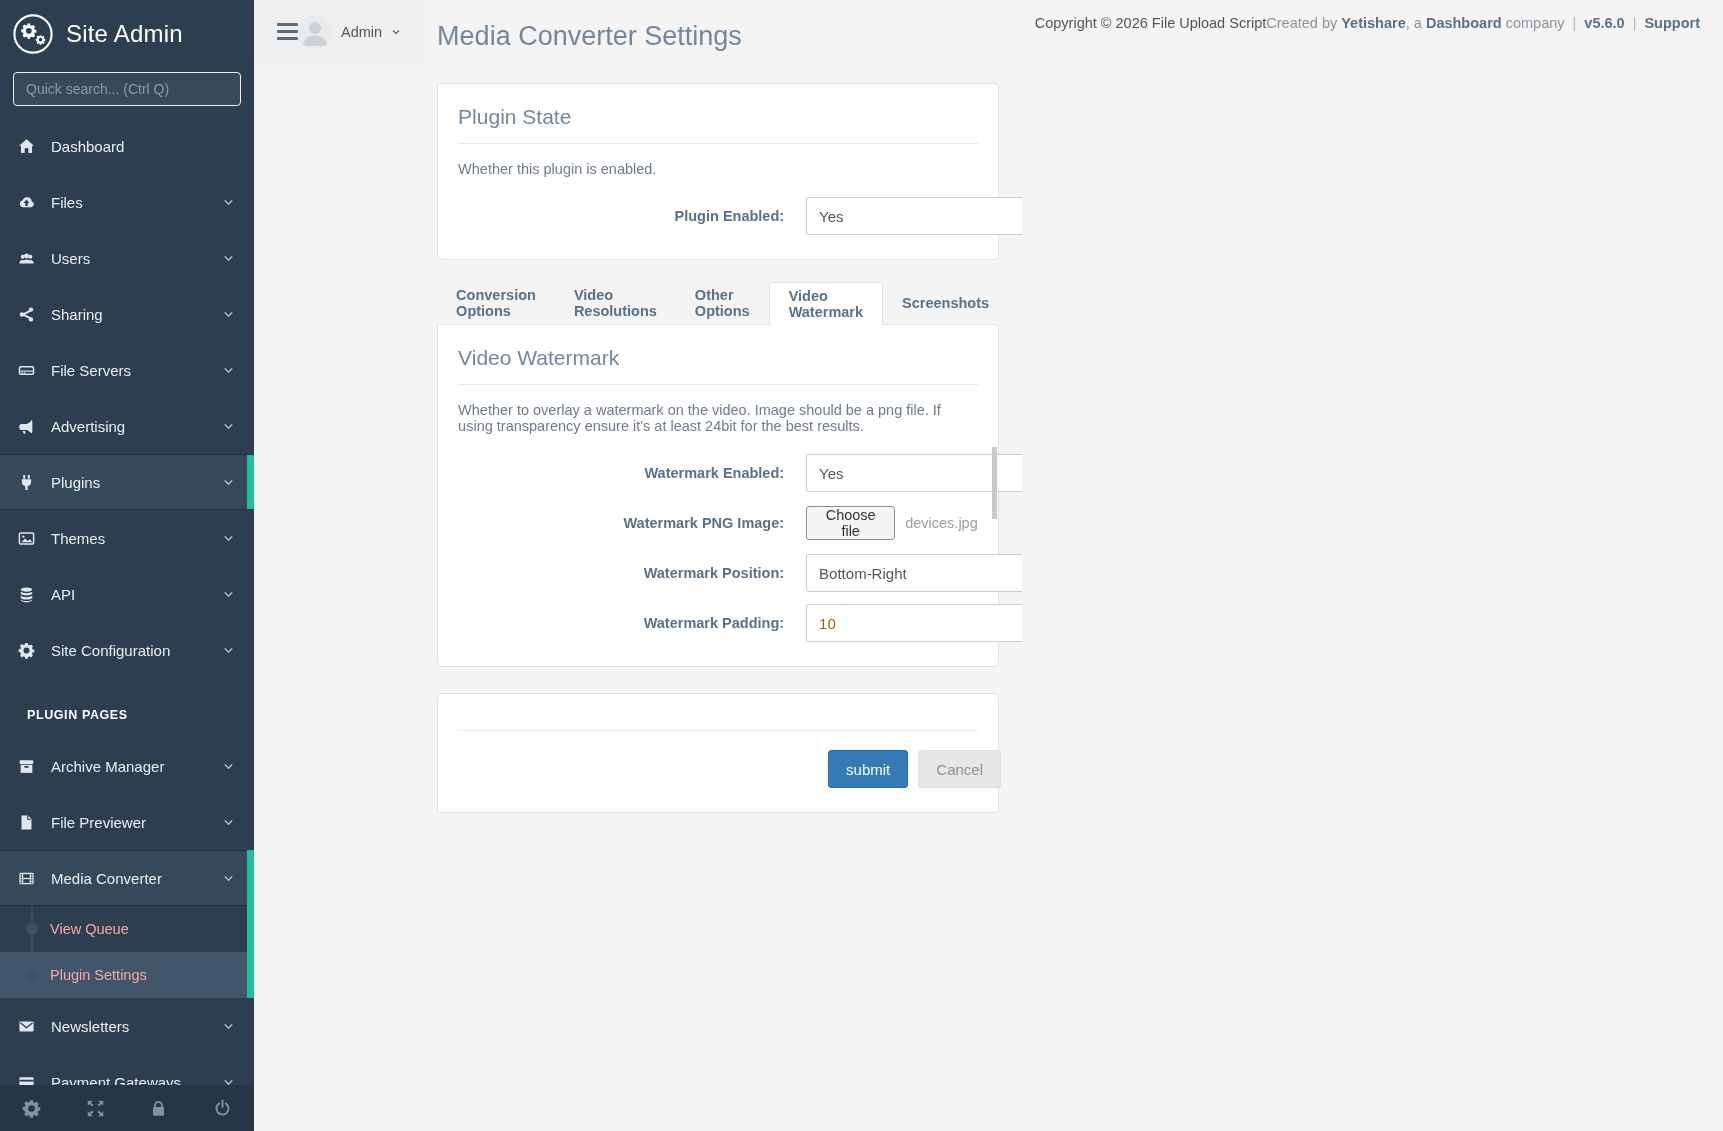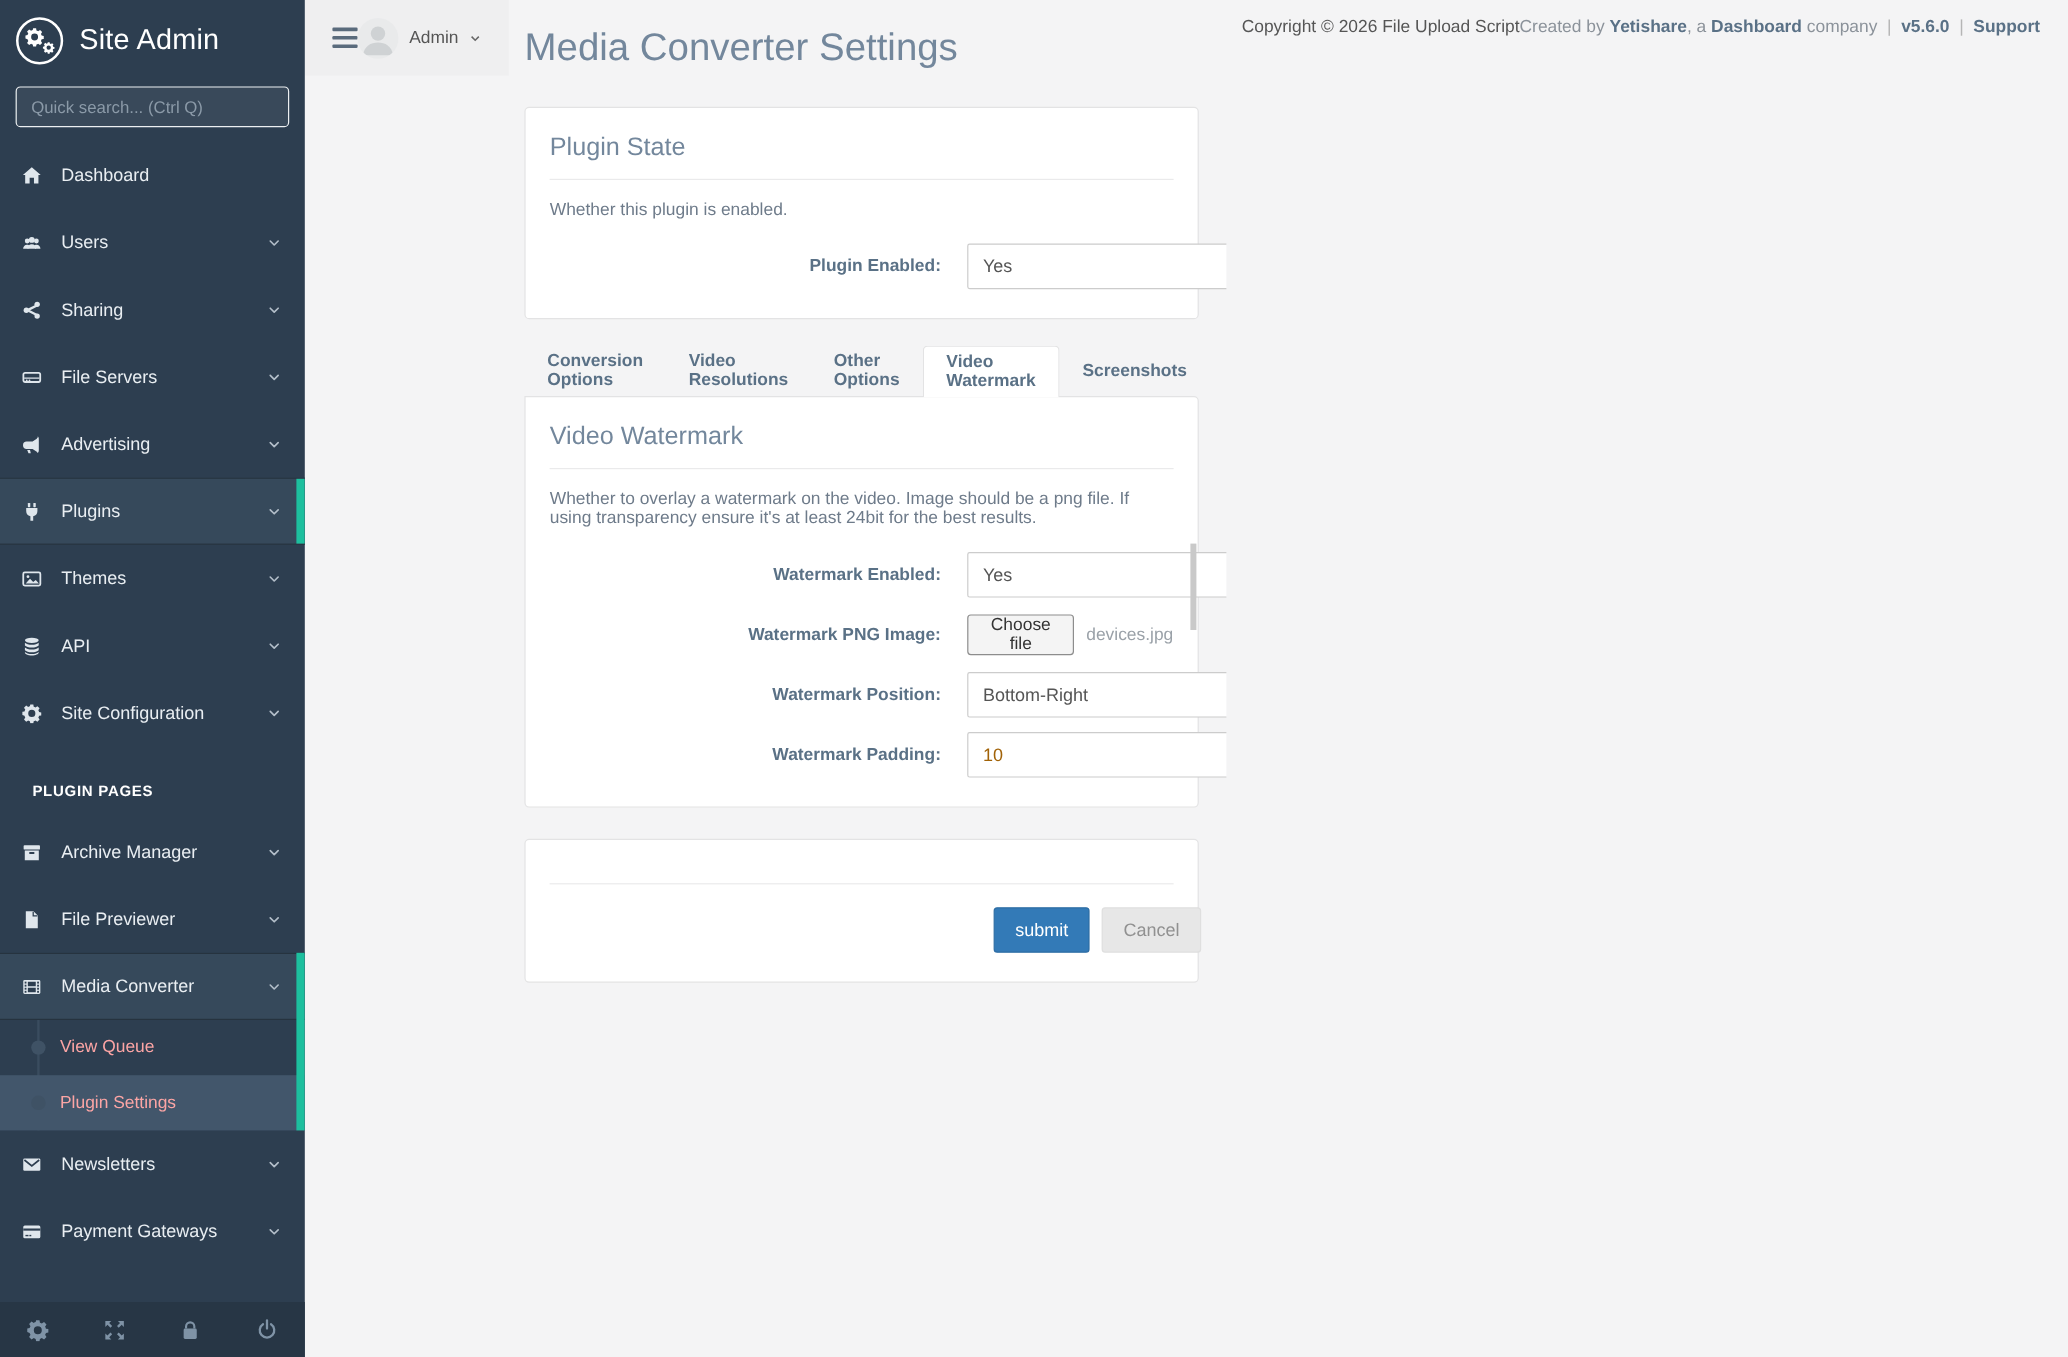--- a/index.html
+++ b/index.html
@@ -50,21 +50,21 @@
   .main{flex:1;display:flex;flex-direction:row;min-width:0}
   .topbar{height:63px;background:#efeff0;display:flex;align-items:center;padding:0 23px;flex-shrink:0}
   .hamburger{width:21px;cursor:pointer}
   .hamburger .bar{height:3px;background:#5a6b7c;border-radius:1px;margin:4px 0}
   .user-area{margin-left:auto;display:flex;align-items:center;gap:9px;cursor:pointer}
   .avatar{width:34px;height:34px;border-radius:50%;background:#e9eaeb;overflow:hidden}
   .user-name{font-size:14.5px;color:#555}
   .user-chev{display:flex;color:#666}
   .user-chev svg{width:10px;height:10px}
   .content{flex:1;padding:0 23px 0 13px;overflow:hidden}
-  h1.page-title{margin:21px 0 31px 0;font-size:32px;font-weight:400;color:var(--heading)}
+  h1.page-title{margin:21px 0 31px 0;font-size:27px;font-weight:400;color:var(--heading)}
   .card{background:#fff;border:1px solid var(--card-border);border-radius:4px;padding:16px 20px 24px 20px;position:relative}
   .card h2{margin:5px 0 14px 0;font-size:21px;font-weight:400;color:var(--heading)}
   .card-divider{border:0;border-top:1px solid #eaeaeb;margin:0 0 17px 0}
   .card .desc{margin:0 0 20px 0;font-size:14.5px;color:var(--text)}
   .form-row{display:flex;align-items:center;margin-top:12px}
   .form-label{width:348px;flex-shrink:0;text-align:right;padding-right:22px;font-size:14.5px;font-weight:bold;color:var(--label)}
   .field{width:665px;position:relative}
   .control{height:38px;width:663px;border:1px solid var(--input-border);border-radius:2px;background:#fff;display:flex;align-items:center;padding:16px 12px;font-size:15px;color:#555}
   .control.select{cursor:pointer;justify-content:space-between}
   .control.select .sel-chev{display:flex;color:#444}
@@ -121,20 +121,34 @@
         <span class="ico">
           <svg viewBox="0 0 16 16" fill="currentColor">
             <path d="M8 1.2 15 7.4h-1.8V14H9.7V9.6H6.3V14H2.8V7.4H1Z"></path>
           </svg>
         </span>
         <span class="lbl">Dashboard</span>
       </div>
       <div class="side-item">
         <span class="ico">
           <svg viewBox="0 0 16 16" fill="currentColor">
+            <path d="M12.9 7.1a4.4 4.4 0 0 0-8.5-1.2A3.3 3.3 0 0 0 4.8 12.4h7.6a2.7 2.7 0 0 0 .5-5.3Z"></path>
+            <path class="cut" d="M8 5.2 10.7 8.5H9.1v2.9H6.9V8.5H5.3Z"></path>
+          </svg>
+        </span>
+        <span class="lbl">Files</span>
+        <span class="chev">
+          <svg viewBox="0 0 16 16" fill="none" stroke="currentColor" stroke-width="2" stroke-linecap="round" stroke-linejoin="round">
+            <path d="M3.2 5.6 8 10.4l4.8-4.8"></path>
+          </svg>
+        </span>
+      </div>
+      <div class="side-item">
+        <span class="ico">
+          <svg viewBox="0 0 16 16" fill="currentColor">
             <circle cx="4.4" cy="6.4" r="1.9"></circle>
             <circle cx="11.6" cy="6.4" r="1.9"></circle>
             <path d="M1.2 12.6c0-1.9 1.3-3.2 3-3.2.9 0 1.7.4 2.2 1a4.6 4.6 0 0 0-1.1 2.2Z"></path>
             <path d="M14.8 12.6c0-1.9-1.3-3.2-3-3.2-.9 0-1.7.4-2.2 1a4.6 4.6 0 0 1 1.1 2.2Z"></path>
             <circle cx="8" cy="5.6" r="2.3"></circle>
             <path d="M4.6 12.6C4.6 10.4 6 8.9 8 8.9s3.4 1.5 3.4 3.7Z"></path>
           </svg>
         </span>
         <span class="lbl">Users</span>
         <span class="chev">

